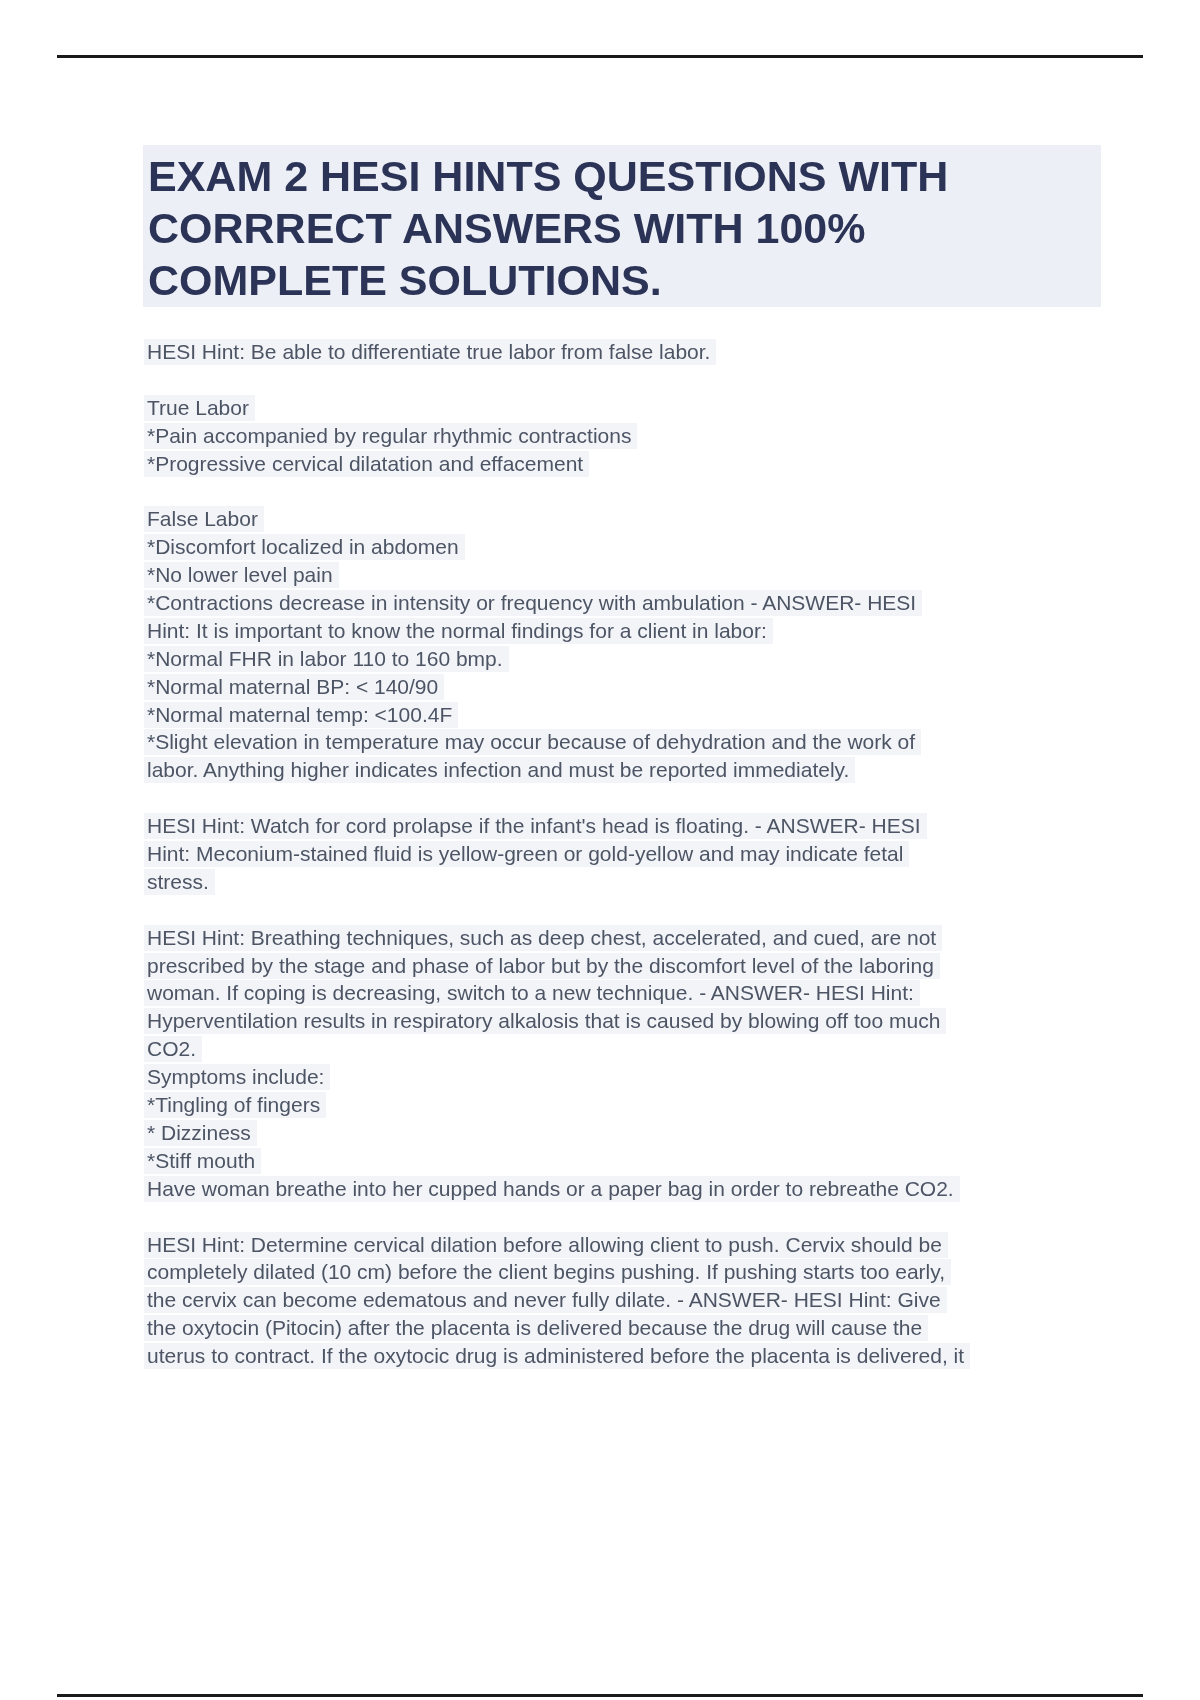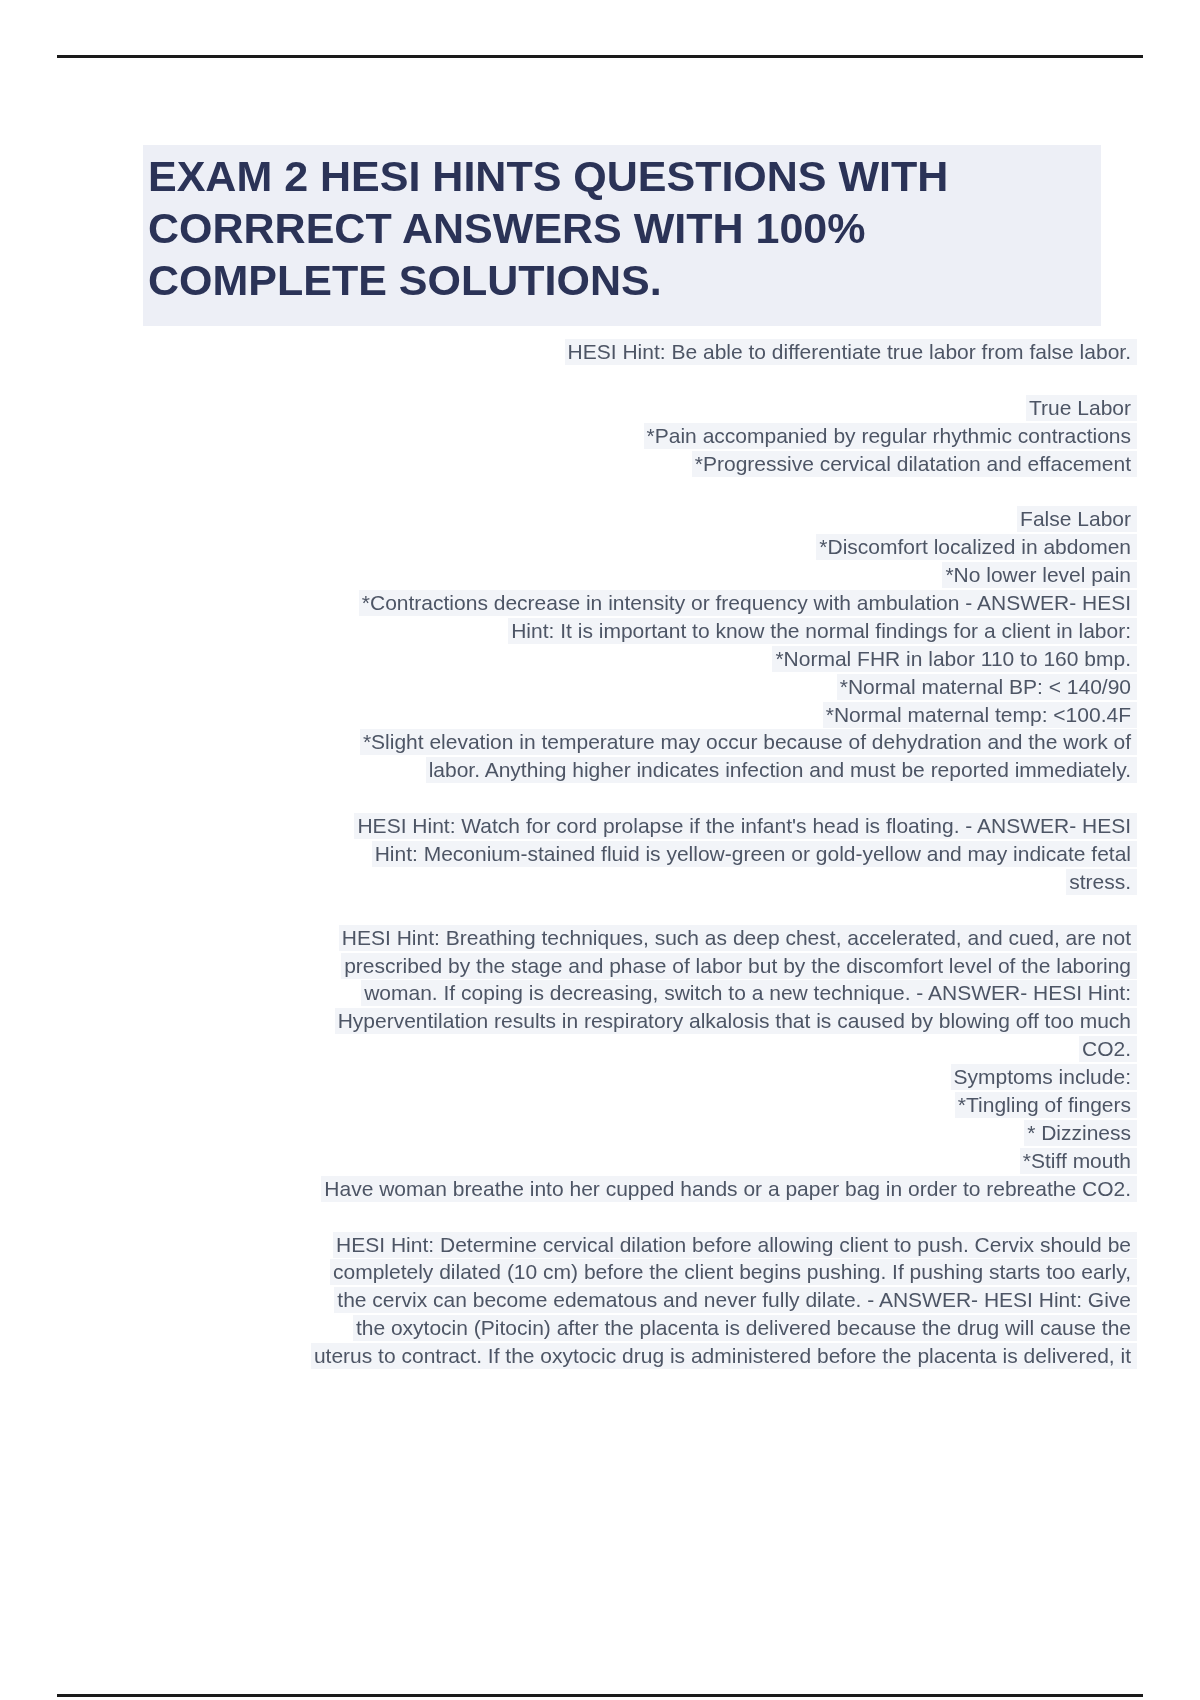--- a/index.html
+++ b/index.html
@@ -17,35 +17,35 @@
     font-family:"Liberation Sans", sans-serif;
     overflow:hidden;
   }
   .page{position:relative;width:1200px;height:1700px;background:var(--page-bg);}
   .rule{position:absolute;left:57px;width:1086px;height:3px;background:var(--rule);}
   .rule.top{top:55px;}
   .rule.bottom{top:1694px;}
   .title-block{
     position:absolute;left:143px;top:145px;width:958px;
     background:var(--title-hl);
-    padding:5px 0 20px 5px;
+    padding:5px 0 1px 5px;
     box-sizing:border-box;
   }
   .title-line{
     font-size:43px;font-weight:bold;line-height:52px;
     color:var(--title-text);
     letter-spacing:0px;
     white-space:nowrap;
   }
   .doc-body{
     position:absolute;left:147px;top:338px;width:990px;
     font-size:21px;line-height:27.9px;
     color:var(--body-text);
   }
-  .para{margin:0 0 27.9px 0;text-align:right;}
+  .para{margin:0 0 27.9px 0;}
   .para:last-child{margin-bottom:4px;}
   .line{white-space:nowrap;height:27.9px;}
   .hl{
     background:var(--body-hl);
     padding:1px 6px 2px 3px;
     margin-left:-3px;
   }
 </style>
 </head>
 <body>

